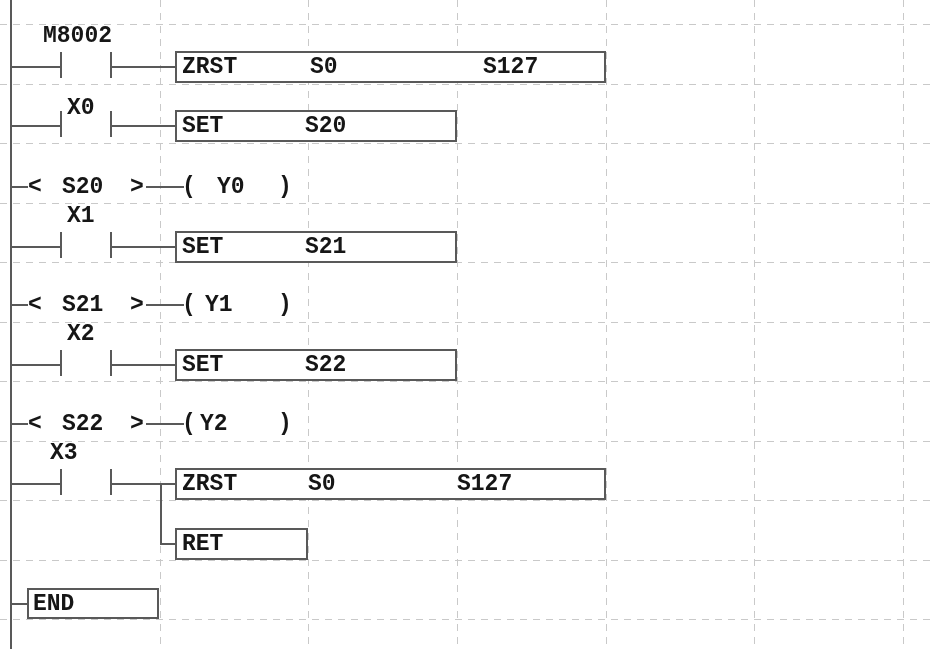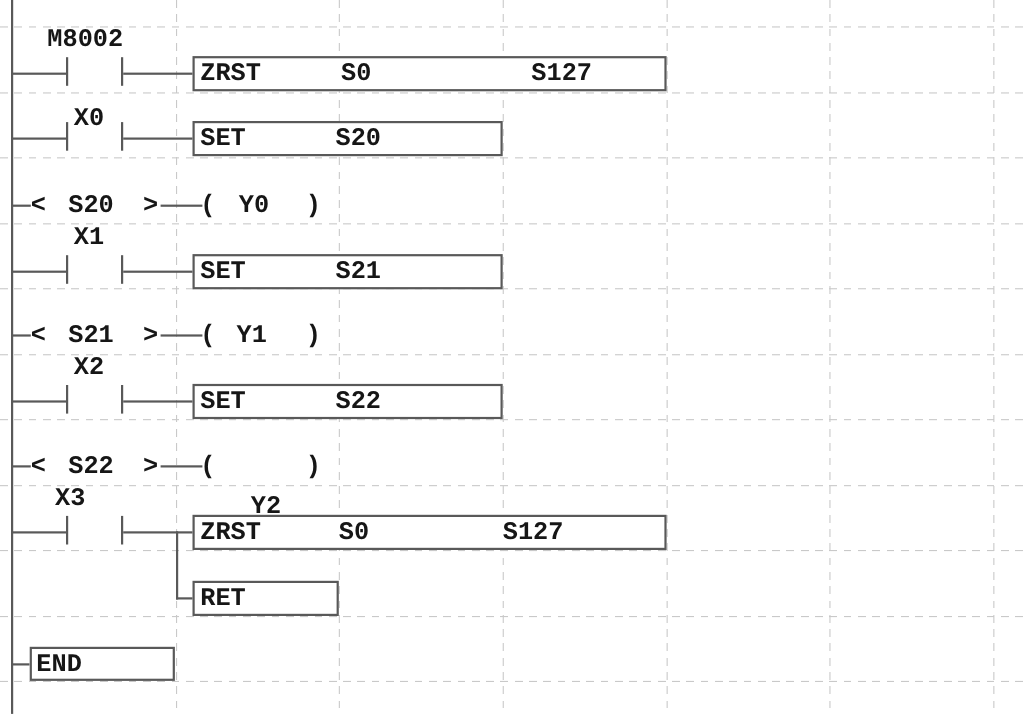--- a/index.html
+++ b/index.html
@@ -93,21 +93,21 @@
   <div class="t" style="left:305px;top:235px;">S21</div>
 
   <div class="wh" style="left:11px;top:304px;width:17px;"></div>
   <div class="hotspot" style="left:28px;top:291px;width:118px;height:28px;"></div>
   <div class="t" style="left:28px;top:293px;">&lt;</div>
   <div class="t" style="left:62px;top:293px;">S21</div>
   <div class="t" style="left:130px;top:293px;">&gt;</div>
   <div class="wh" style="left:146px;top:304px;width:38px;"></div>
   <div class="hotspot" style="left:182px;top:291px;width:110px;height:28px;"></div>
   <div class="t" style="left:182px;top:293px;">(</div>
-  <div class="t" style="left:215px;top:293px;">Y1</div>
+  <div class="t" style="left:205px;top:293px;">Y1</div>
   <div class="t" style="left:278px;top:293px;">)</div>
 
   <div class="t" style="left:67px;top:322px;">X2</div>
   <div class="wh" style="left:11px;top:364px;width:49px;"></div>
   <div class="contact hotspot" style="left:54px;top:350px;">
     <div class="bar" style="left:6px;top:0;"></div>
     <div class="bar" style="left:56px;top:0;"></div>
   </div>
   <div class="wh" style="left:112px;top:364px;width:64px;"></div>
   <div class="box" style="left:175px;top:349px;width:282px;height:32px;"></div>
@@ -115,21 +115,21 @@
   <div class="t" style="left:305px;top:353px;">S22</div>
 
   <div class="wh" style="left:11px;top:423px;width:17px;"></div>
   <div class="hotspot" style="left:28px;top:410px;width:118px;height:28px;"></div>
   <div class="t" style="left:28px;top:412px;">&lt;</div>
   <div class="t" style="left:62px;top:412px;">S22</div>
   <div class="t" style="left:130px;top:412px;">&gt;</div>
   <div class="wh" style="left:146px;top:423px;width:38px;"></div>
   <div class="hotspot" style="left:182px;top:410px;width:110px;height:28px;"></div>
   <div class="t" style="left:182px;top:412px;">(</div>
-  <div class="t" style="left:228px;top:412px;margin-top:36px;">Y2</div>
+  <div class="t" style="left:200px;top:412px;">Y2</div>
   <div class="t" style="left:278px;top:412px;">)</div>
 
   <div class="t" style="left:50px;top:441px;">X3</div>
   <div class="wh" style="left:11px;top:483px;width:49px;"></div>
   <div class="contact hotspot" style="left:54px;top:469px;">
     <div class="bar" style="left:6px;top:0;"></div>
     <div class="bar" style="left:56px;top:0;"></div>
   </div>
   <div class="wh" style="left:112px;top:483px;width:64px;"></div>
   <div class="box" style="left:175px;top:468px;width:431px;height:32px;"></div>

